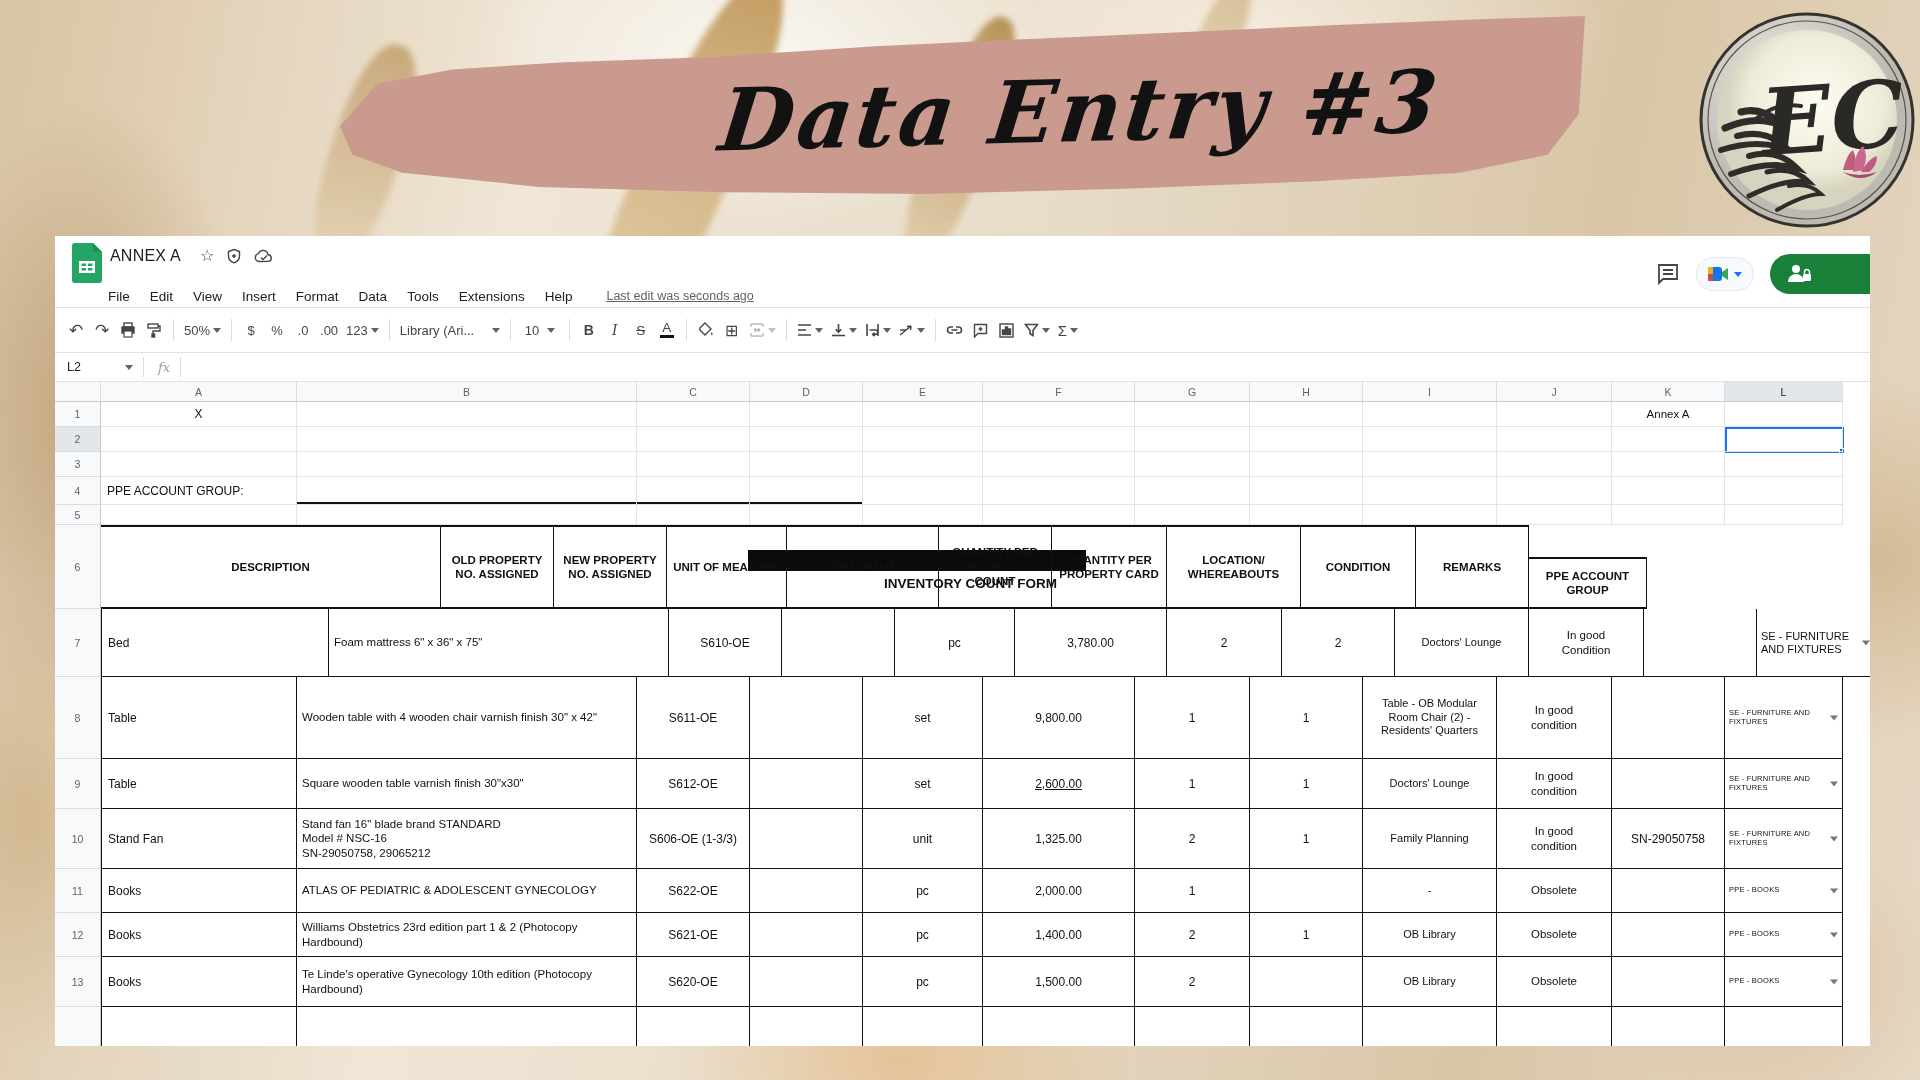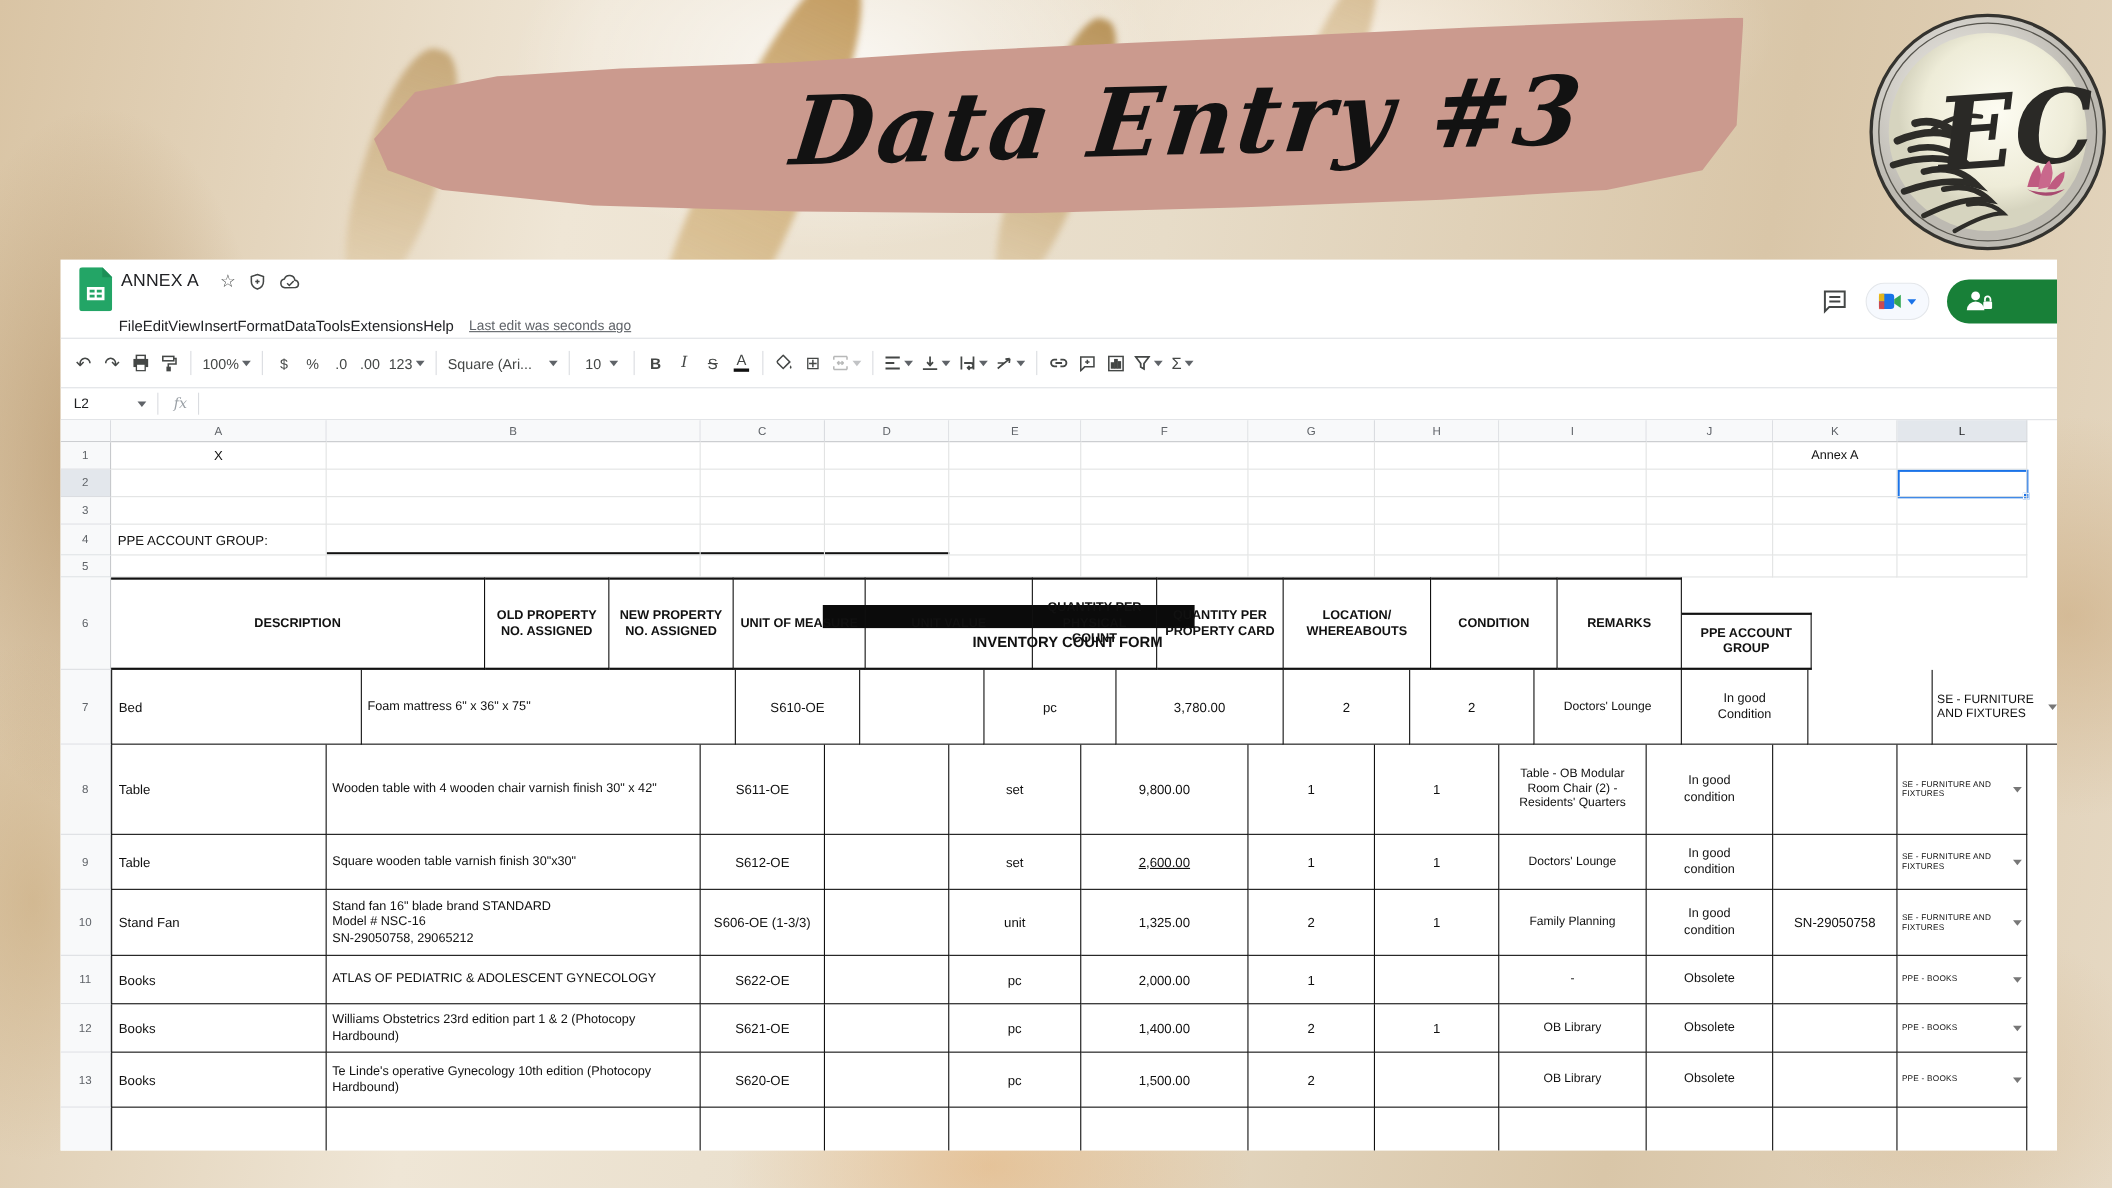--- a/index.html
+++ b/index.html
@@ -61,21 +61,21 @@
   .tbar-right { position:absolute; right:0px; top:18px; display:flex; align-items:center; gap:16px; }
   .share-btn { width:100px; height:40px; background:#188038; border-radius:20px 0 0 20px;
                display:flex; align-items:center; padding-left:16px; }
   .meet-pill { width:58px; height:34px; border-radius:17px; background:#f6f9fe; border:1px solid #e4e7eb;
                display:flex; align-items:center; justify-content:center; gap:4px; }
   .caret { width:0; height:0; border-left:4px solid transparent; border-right:4px solid transparent;
            border-top:5px solid #5f6368; display:inline-block; }
   .caret.blue { border-top-color:#1a73e8; }
 
   
-  .menubar { position:absolute; left:53px; top:49px; height:22px; display:flex; align-items:center; 
+  .menubar { position:absolute; left:53px; top:49px; height:22px; display:flex; align-items:center; gap:20px;
              font-size:13.5px; color:#202124; }
   .menubar span { cursor:default; }
   .last-edit { color:#5f6368; text-decoration:underline; font-size:12.5px; margin-left:14px; }
   .hdiv { position:absolute; left:0; width:100%; height:1px; background:#dfe1e5; }
 
   
   .toolbar { position:absolute; left:8px; top:73px; width:1790px; height:42px;
              display:flex; align-items:center; color:#444746; font-size:13px; }
   .tbtn { min-width:26px; height:28px; display:flex; align-items:center; justify-content:center;
           gap:3px; padding:0 4px; border-radius:4px; }
@@ -256,21 +256,21 @@
     </div>
     <div class="tbtn">
       <svg class="icon-svg" width="16" height="16" viewBox="0 0 16 16" fill="none" stroke="#444746" stroke-width="1.4">
         <rect x="2" y="2" width="10" height="4"></rect>
           <path d="M12 4 h2 v5 h-7 v3"></path>
           <rect x="6" y="12" width="2.6" height="3" fill="#444746"></rect>
       </svg>
     </div>
     <div class="tsep"></div>
     <div class="tbtn">
-        <span class="tlabel">100%</span>
+        <span class="tlabel">50%</span>
         <span class="caret"></span>
       </div>
     <div class="tsep"></div>
     <div class="tbtn">
         <span class="tlabel">$</span>
       </div>
     <div class="tbtn">
         <span class="tlabel">%</span>
       </div>
     <div class="tbtn">
@@ -278,21 +278,21 @@
       </div>
     <div class="tbtn">
         <span class="tlabel">.00</span>
       </div>
     <div class="tbtn">
         <span class="tlabel">123</span>
         <span class="caret"></span>
       </div>
     <div class="tsep"></div>
     <div class="tbtn" style="width:108px; justify-content:space-between;">
-        <span class="tlabel">Square (Ari...</span>
+        <span class="tlabel">Library (Ari...</span>
         <span class="caret"></span>
       </div>
     <div class="tsep"></div>
     <div class="tbtn" style="width:46px; justify-content:space-between; padding:0 8px;">
         <span class="tlabel">10</span>
         <span class="caret"></span>
       </div>
     <div class="tsep"></div>
     <div class="tbtn bold-b">B</div>
     <div class="tbtn ital-i">I</div>

